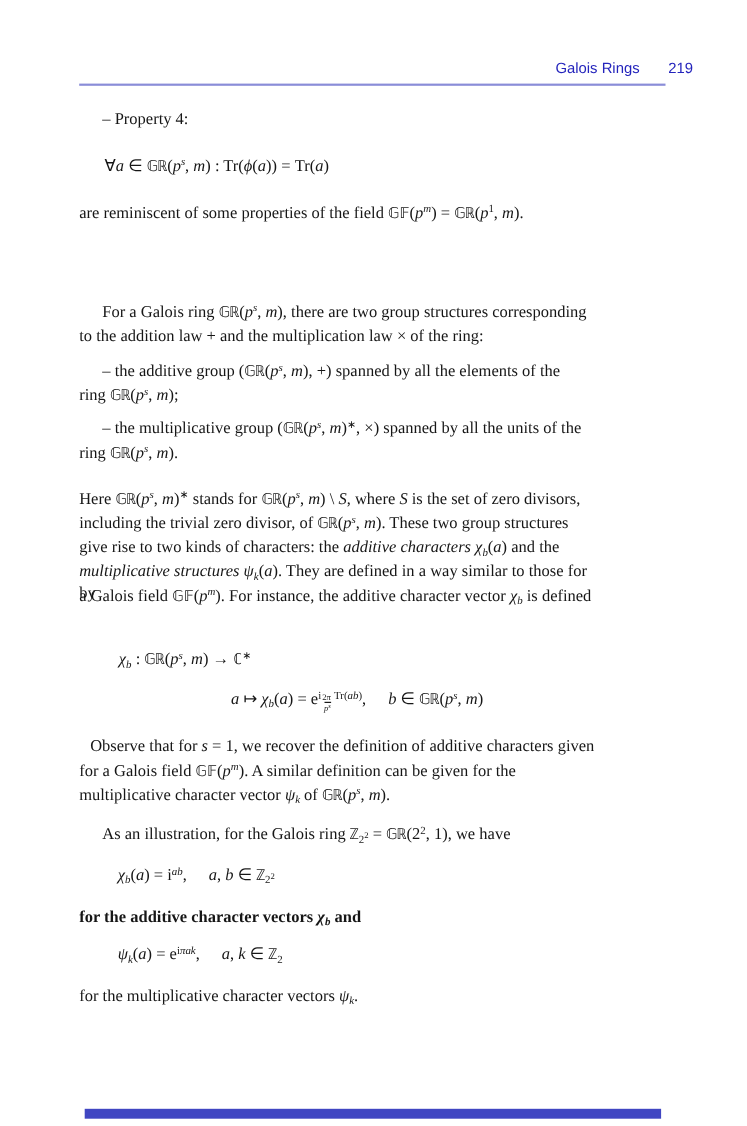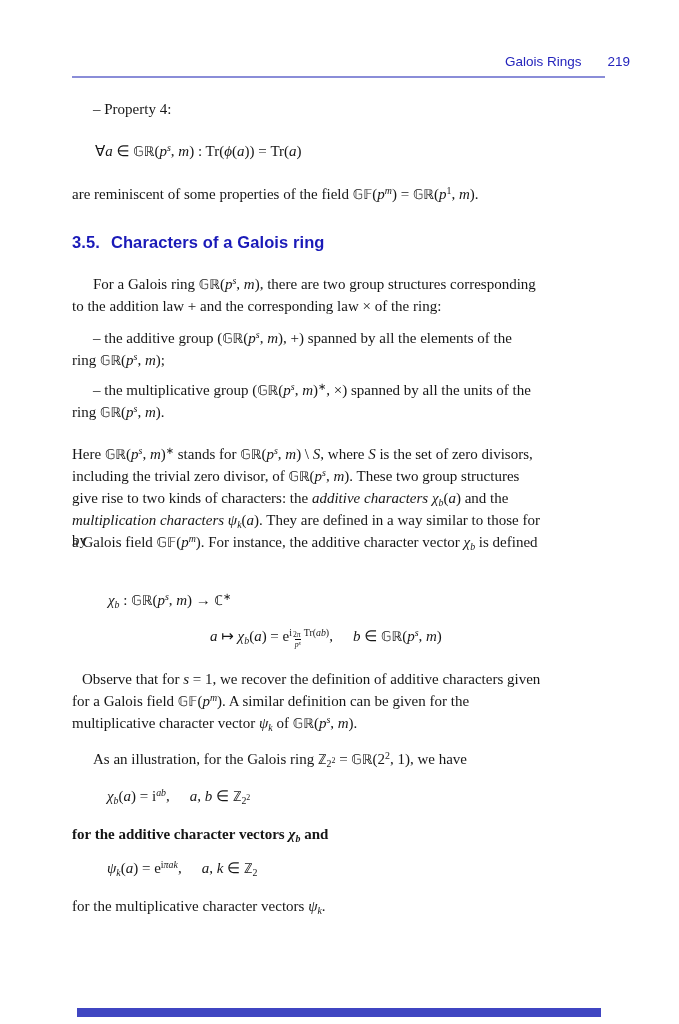--- a/index.html
+++ b/index.html
@@ -23,21 +23,21 @@
   .section-heading{
     position:absolute; left:72px; top:233px; display:flex; gap:11px;
     font-family:"Liberation Sans", sans-serif; font-weight:bold; font-size:16.5px;
     color:var(--heading-blue); letter-spacing:0.1px;
   }
   .line{
     position:absolute; font-size:15px; line-height:21px; white-space:nowrap;
     color:var(--body-text);
   }
   .line i{font-style:italic;}
-  .bb{font-family:Liberation Sans, sans-serif; font-size:0.9em;}
+  .bb{font-family:Liberation Mono, monospace; font-size:0.9em;}
   sup{font-size:66%; line-height:0; vertical-align:baseline; position:relative; top:-0.55em;}
   sub{font-size:66%; line-height:0; vertical-align:baseline; position:relative; top:0.28em;}
   sub sup{font-size:80%; top:-0.45em;}
   .qgap{display:inline-block; width:20px;}
   .frac{
     display:inline-flex; flex-direction:column; align-items:flex-end;
     vertical-align:-0.15em; font-size:78%; line-height:1.05; margin:0 1px;
   }
   .frac .den{border-top:1px solid #000; padding-top:1px;}
   .frac .den sup{font-size:75%; top:-0.35em;}
@@ -51,39 +51,35 @@
 
 <div class="page">
 
   <div class="page-header">
     <span>Galois Rings</span>
     <span>219</span>
   </div>
 
   <div class="header-rule"></div>
 
-  <div class="section-heading">
-    <span>3.5.</span>
-    <span>Characters of a Galois ring</span>
-  </div>
 
   <div id="content">
       <div class="line" style="left: 93px; top: 99px;">– Property 4:</div>
       <div class="line" style="left: 95px; top: 141px;">∀<i>a</i> ∈ <span class="bb">𝔾ℝ</span>(<i>p</i><sup><i>s</i></sup>, <i>m</i>) : Tr(<i>ϕ</i>(<i>a</i>)) = Tr(<i>a</i>)</div>
       <div class="line" style="left: 72px; top: 184px;">are reminiscent of some properties of the field <span class="bb">𝔾𝔽</span>(<i>p</i><sup><i>m</i></sup>) = <span class="bb">𝔾ℝ</span>(<i>p</i><sup>1</sup>, <i>m</i>).</div>
       <div class="line" style="left: 93px; top: 274px;">For a Galois ring <span class="bb">𝔾ℝ</span>(<i>p</i><sup><i>s</i></sup>, <i>m</i>), there are two group structures corresponding</div>
-      <div class="line" style="left: 72px; top: 296px;">to the addition law + and the corresponding law × of the ring:</div>
+      <div class="line" style="left: 72px; top: 296px;">to the addition law + and the multiplication law × of the ring:</div>
       <div class="line" style="left: 93px; top: 328px;">– the additive group (<span class="bb">𝔾ℝ</span>(<i>p</i><sup><i>s</i></sup>, <i>m</i>), +) spanned by all the elements of the</div>
       <div class="line" style="left: 72px; top: 350px;">ring <span class="bb">𝔾ℝ</span>(<i>p</i><sup><i>s</i></sup>, <i>m</i>);</div>
       <div class="line" style="left: 93px; top: 380px;">– the multiplicative group (<span class="bb">𝔾ℝ</span>(<i>p</i><sup><i>s</i></sup>, <i>m</i>)<sup>∗</sup>, ×) spanned by all the units of the</div>
       <div class="line" style="left: 72px; top: 402px;">ring <span class="bb">𝔾ℝ</span>(<i>p</i><sup><i>s</i></sup>, <i>m</i>).</div>
       <div class="line" style="left: 72px; top: 444px;">Here <span class="bb">𝔾ℝ</span>(<i>p</i><sup><i>s</i></sup>, <i>m</i>)<sup>∗</sup> stands for <span class="bb">𝔾ℝ</span>(<i>p</i><sup><i>s</i></sup>, <i>m</i>) \ <i>S</i>, where <i>S</i> is the set of zero divisors,</div>
       <div class="line" style="left: 72px; top: 466px;">including the trivial zero divisor, of <span class="bb">𝔾ℝ</span>(<i>p</i><sup><i>s</i></sup>, <i>m</i>). These two group structures</div>
       <div class="line" style="left: 72px; top: 488px;">give rise to two kinds of characters:  the <i>additive characters</i> <i>χ<sub>b</sub></i>(<i>a</i>) and the</div>
-      <div class="line" style="left: 72px; top: 510px;"><i>multiplication characters</i> <i>ψ<sub>k</sub></i>(<i>a</i>). They are defined in a way similar to those for</div>
+      <div class="line" style="left: 72px; top: 510px;"><i>multiplicative structures</i> <i>ψ<sub>k</sub></i>(<i>a</i>). They are defined in a way similar to those for</div>
       <div class="line" style="left: 72px; top: 532px;">a Galois field <span class="bb">𝔾𝔽</span>(<i>p</i><sup><i>m</i></sup>). For instance, the additive character vector <i>χ<sub>b</sub></i> is defined</div>
       <div class="line" style="left: 72px; top: 530px;">by</div>
       <div class="line" style="left: 108px; top: 590px;"><i>χ<sub>b</sub></i> : <span class="bb">𝔾ℝ</span>(<i>p</i><sup><i>s</i></sup>, <i>m</i>) → <span class="bb">ℂ</span><sup>∗</sup></div>
       <div class="line" style="left: 210px; top: 626px;"><i>a</i> ↦ <i>χ<sub>b</sub></i>(<i>a</i>) = e<sup>i<span class="frac">
             <span class="num">2<i>π</i></span>
             <span class="den"><i>p</i><sup><i>s</i></sup></span>
           </span> Tr(<i>ab</i>)</sup>,<span class="qgap"></span><i>b</i> ∈ <span class="bb">𝔾ℝ</span>(<i>p</i><sup><i>s</i></sup>, <i>m</i>)</div>
       <div class="line" style="left: 82px; top: 669px; text-align: center;">Observe that for <i>s</i> = 1, we recover the definition of additive characters given</div>
       <div class="line" style="left: 72px; top: 691px;">for a Galois field <span class="bb">𝔾𝔽</span>(<i>p</i><sup><i>m</i></sup>). A similar definition can be given for the</div>
       <div class="line" style="left: 72px; top: 713px;">multiplicative character vector <i>ψ<sub>k</sub></i> of <span class="bb">𝔾ℝ</span>(<i>p</i><sup><i>s</i></sup>, <i>m</i>).</div>

